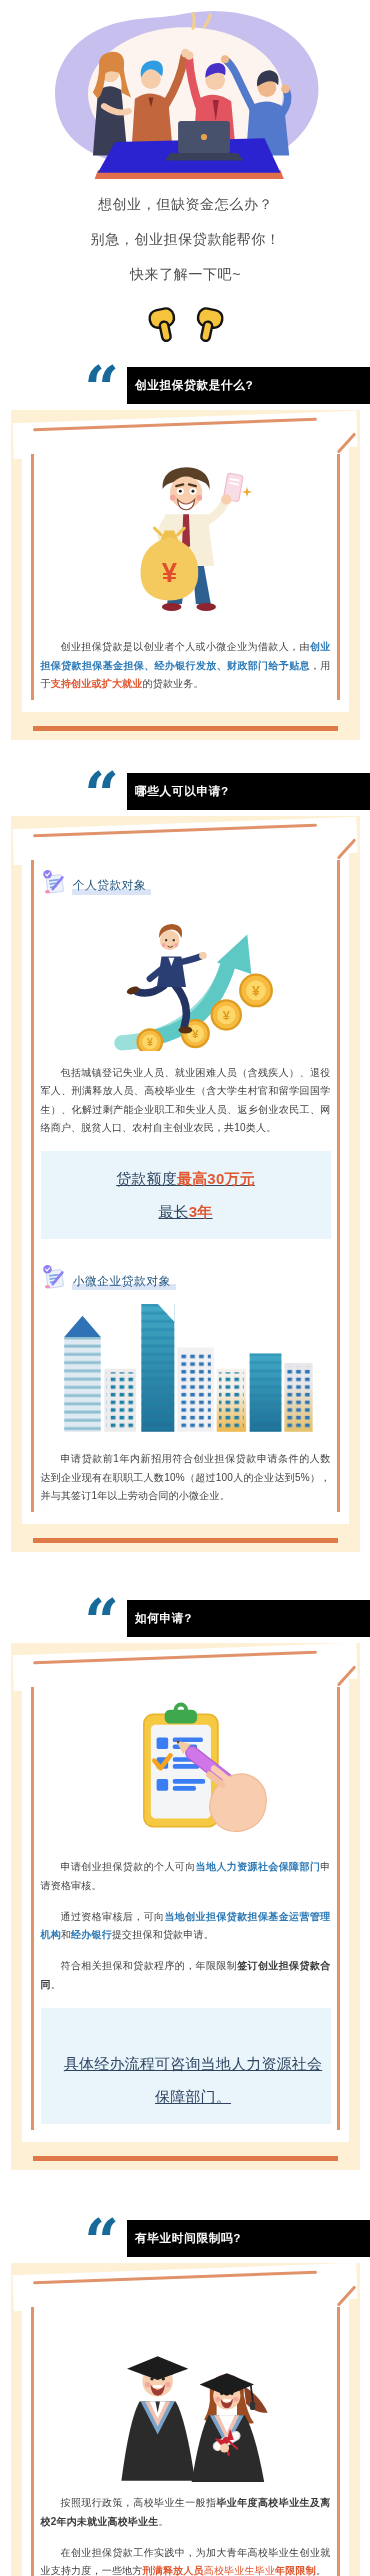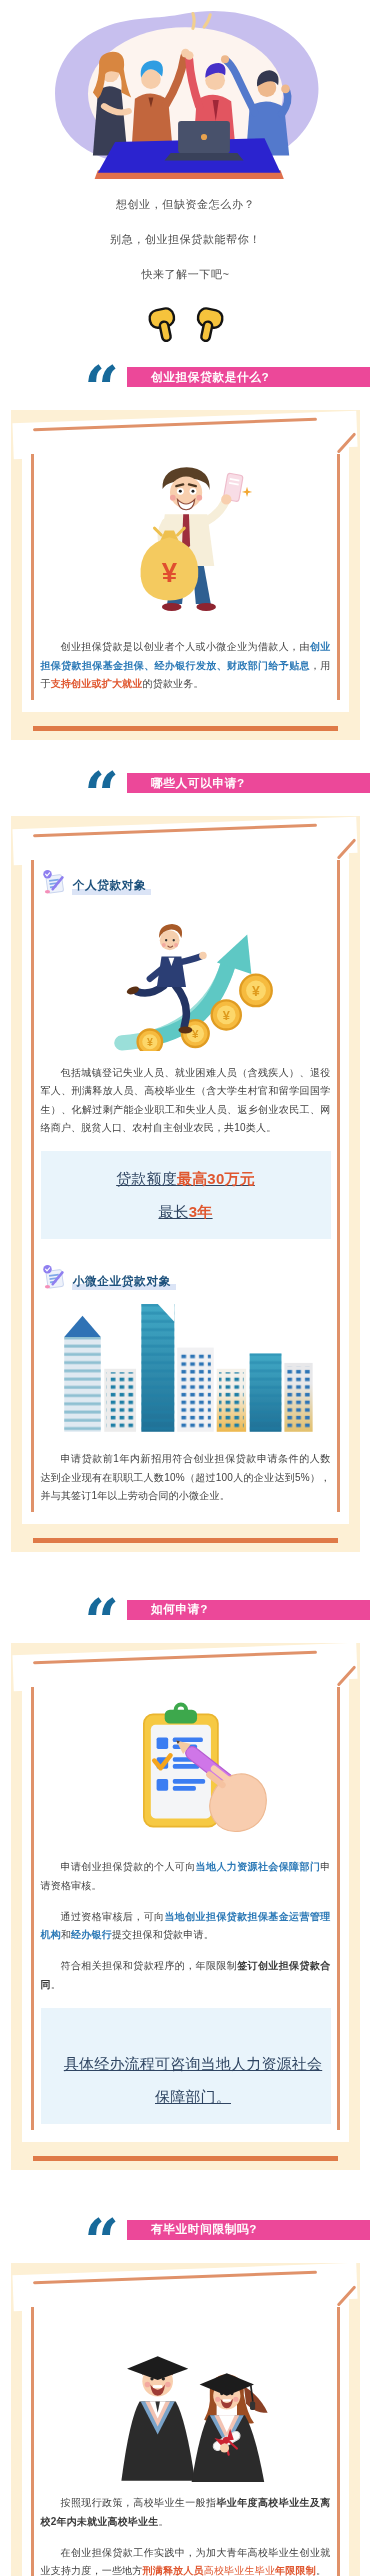--- a/index.html
+++ b/index.html
@@ -4,33 +4,33 @@
 <style>
   html,body { margin:0; padding:0; background:#ffffff; }
   body { font-family:"Liberation Sans","DejaVu Sans",sans-serif; }
   .page { width:371px; margin:0 auto; background:#fff; overflow:hidden; }
 
   
   .hero { display:block; width:371px; height:179px; }
 
   
   .intro { text-align:center; margin-top:2.5px; }
-  .intro p { margin:16px; font-size:11px; line-height:19px; color:#4d4d4d; letter-spacing:0.6px; }
+  .intro p { margin:16px; font-size:14px; line-height:19px; color:#4d4d4d; letter-spacing:0.6px; }
 
   .hands { text-align:center; margin-top:21px; height:40px; }
   .hands svg { width:86px; height:40px; }
 
   
   .sec-head { position:relative; height:31px; }
   .sec-head .quote { position:absolute; left:84px; top:-8.6px; width:43px;
       font-family:"DejaVu Serif",serif; font-weight:bold; font-size:61px; line-height:1;
       color:#17699a; letter-spacing:-3.7px; }
   .sec-head .quote::before { content:"\201C"; }
-  .sec-head .bar { margin-left:127px; height:20px; background:#ec4899; color:#fff;
-      display:flex; align-items:center; padding-left:24px; font-size:11.7px; font-weight:bold;
+  .sec-head .bar { margin-left:127px; height:37px; background:#000000; color:#fff;
+      display:flex; align-items:center; padding-left:8px; font-size:11.7px; font-weight:bold;
       letter-spacing:0.6px; }
   .mt1 { margin-top:22px; } .mt2 { margin-top:33px; } .mt3 { margin-top:48px; } .mt4 { margin-top:50px; }
 
   
   .cream { background:#fdf0d5; margin:12.4px 11px 0; padding:18.5px 11px 8.6px; overflow:hidden; }
   .card { position:relative; background:#fff; }
   .card .fold { position:absolute; top:-12.4px; left:-8.6px; right:-8.6px; height:36px;
       background:#fff; transform:rotate(-2.1deg); z-index:0; }
   .card .fold-line { position:absolute; top:-5.6px; left:11px; right:32px; height:3.1px;
       background:#e0926a; border-radius:1.9px; transform:rotate(-2.1deg); z-index:2; }
@@ -50,21 +50,21 @@
   .ro { color:#e0572f; }
   .bd { font-weight:bold; color:#3a3a3a; }
 
   .info-box { background:#e9f4fb; margin:13.6px 0 0; padding:11px 6.2px; text-align:center;
       font-size:15px; line-height:2.2; color:#2f4562; letter-spacing:0.2px;text-decoration:underline; }
   .info-box .left { text-align:center; padding-left:15px;margin-top:28px; }
 
   .sub { display:flex; align-items:flex-end; gap:5px; margin:3.7px 0 8.6px; }
   .sub.later { margin-top:25px; }
   .sub svg { width:26px; height:26px; flex:0 0 auto; }
-  .sub .sub-label { font-size:11.7px; font-weight:bold; color:#1e527d; letter-spacing:0.6px;
+  .sub .sub-label { font-size:11.7px; font-weight:normal; color:#1e527d; letter-spacing:0.6px;
       background:linear-gradient(180deg, transparent 64%, #dbe4f6 64%); padding:0 5px 1.2px 1.2px; }
 </style>
 </head>
 <body>
 
 <div class="page">
 
   <svg class="hero" viewBox="0 0 600 290">
     <path d="M300,22 C370,8 452,28 492,78 C532,128 520,200 462,240 C404,278 330,282 268,276 C196,270 118,252 96,192 C74,132 102,70 168,44 C215,26 252,32 300,22 Z" fill="#c7bfee"></path>
     <ellipse cx="300" cy="152" rx="158" ry="108" fill="#fdf4ef"></ellipse>

